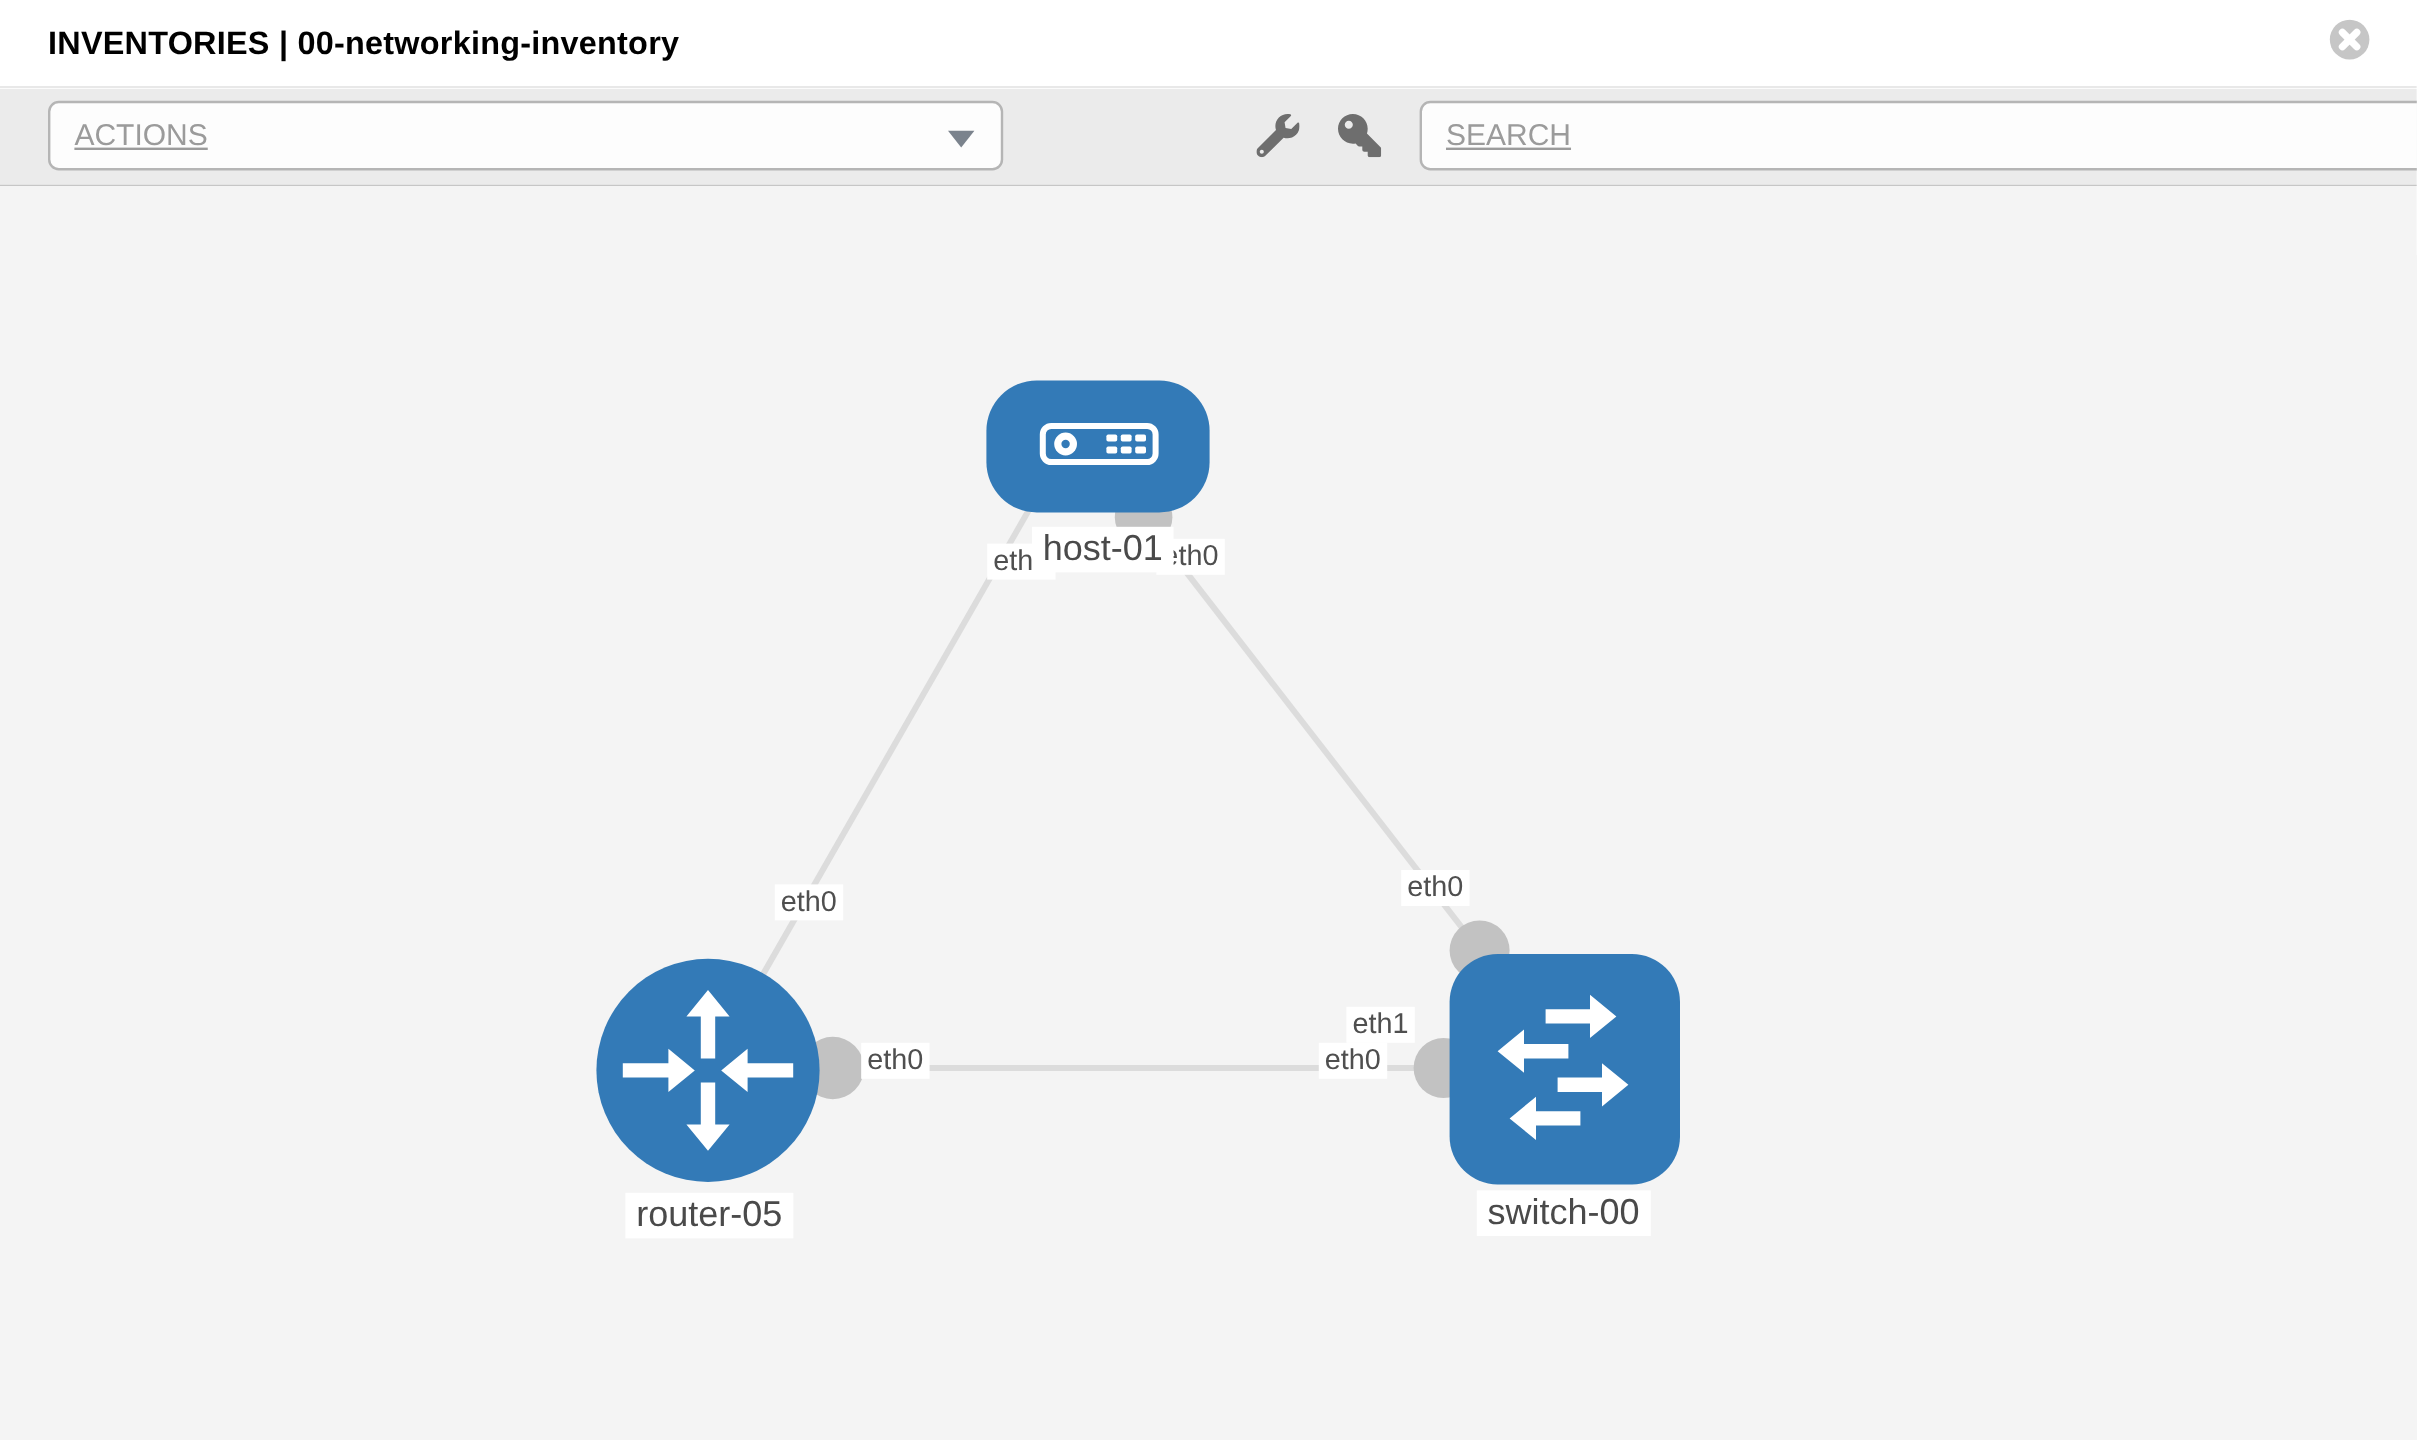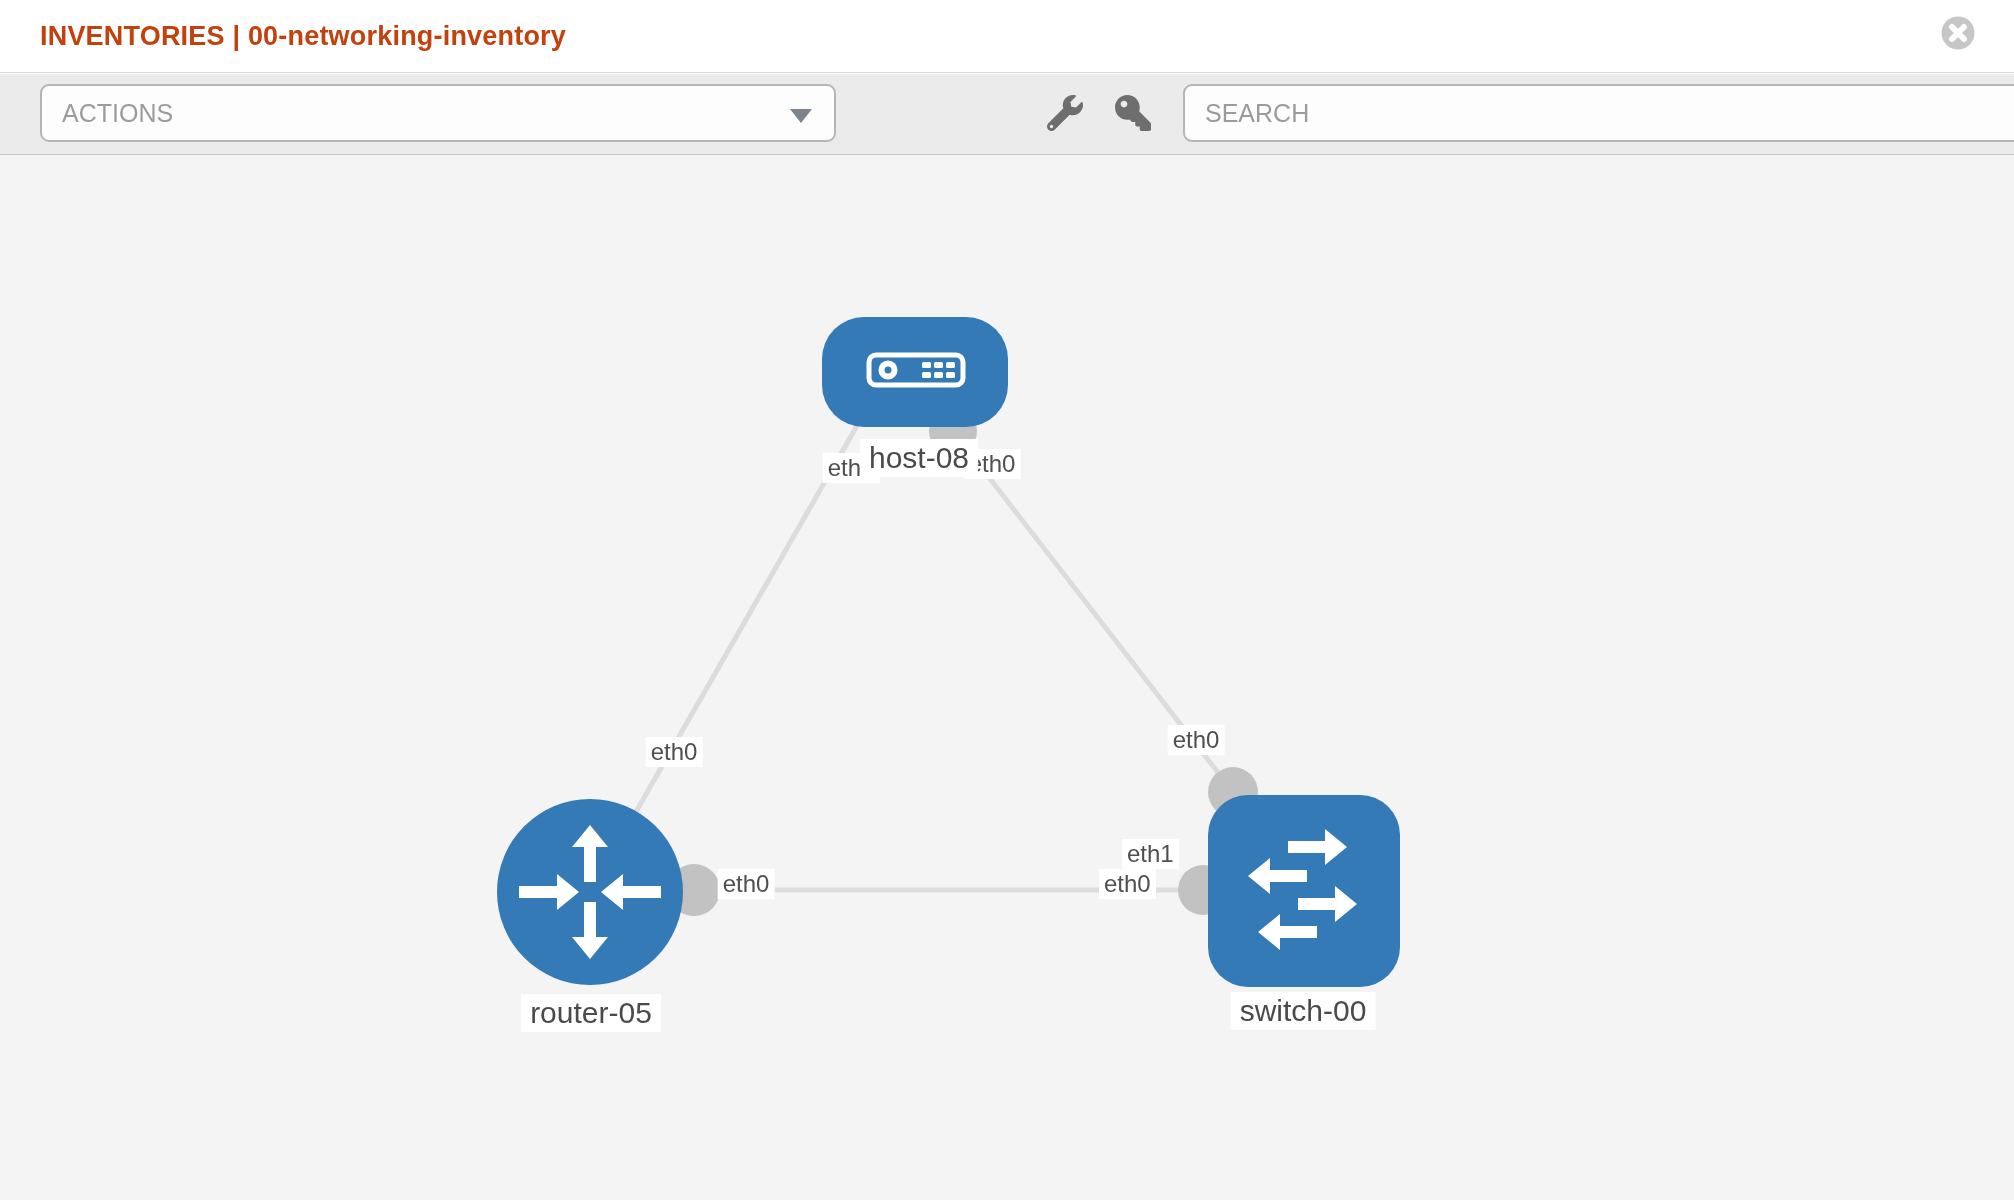--- a/index.html
+++ b/index.html
@@ -4,29 +4,29 @@
 <style>
   * { margin:0; padding:0; box-sizing:border-box; }
   html,body { width:2014px; height:1200px; overflow:hidden; background:#fff;
     font-family:"Liberation Sans", sans-serif; }
   .page { position:relative; width:2014px; height:1200px; }
 
   
   .header { position:absolute; top:0; left:0; width:2014px; height:73px;
     background:#ffffff; border-bottom:1px solid #d9d9d9; }
   .page-title { position:absolute; left:40px; top:0; line-height:73px;
-    font-size:27px; font-weight:700; color:#c2410c; letter-spacing:0.2px; }
+    font-size:27px; font-weight:700; color:#000000; letter-spacing:0.2px; }
   .close-btn { position:absolute; left:1941px; top:16px; width:34px; height:34px; cursor:pointer; }
 
   
   .toolbar { position:absolute; top:74px; left:0; width:2014px; height:81px;
     background:#ebebeb; border-bottom:1px solid #c6c6c6; }
   .select-box { position:absolute; top:10px; height:58px; background:#fdfdfd;
     border:2px solid #b5b5b5; border-radius:9px; display:flex; align-items:center;
-    padding:0 20px; color:#9b9b9b; font-size:25px; cursor:pointer; }
+    padding:0 20px; color:#9b9b9b; font-size:25px; cursor:pointer;text-decoration:underline; }
   .actions-select { left:40px; width:796px; }
   .search-select { left:1183px; width:932px; }
   .caret { position:absolute; top:23px; width:0; height:0;
     border-left:11px solid transparent; border-right:11px solid transparent;
     border-top:14px solid #7b838d; }
   .actions-select .caret { right:22px; }
   .search-select .caret { right:20px; }
   .tool-icon { position:absolute; top:95px; width:36px; height:36px; cursor:pointer; }
   .wrench { left:1047px; }
   .key { left:1115px; }
@@ -148,21 +148,21 @@
         <rect class="node-fill" x="1208" y="795" width="192" height="192" rx="40"></rect>
         <g>
           <path class="icon-fill" d="M1347 847 L1325 829 L1325 841 L1288 841 L1288 853 L1325 853 L1325 865 Z"></path>
           <path class="icon-fill" d="M1248 876 L1270 858 L1270 870 L1307 870 L1307 882 L1270 882 L1270 894 Z"></path>
           <path class="icon-fill" d="M1357 904 L1335 886 L1335 898 L1298 898 L1298 910 L1335 910 L1335 922 Z"></path>
           <path class="icon-fill" d="M1258 932 L1280 914 L1280 926 L1317 926 L1317 938 L1280 938 L1280 950 Z"></path>
         </g>
       </g>
     </svg>
 
-    <div class="node-label lbl-host">host-08</div>
+    <div class="node-label lbl-host">host-01</div>
     <div class="node-label lbl-router">router-05</div>
     <div class="node-label lbl-switch">switch-00</div>
 
     <span class="iface-label if-host-left">eth0</span>
     <span class="iface-label if-host-right">eth0</span>
     <span class="iface-label if-rh-mid">eth0</span>
     <span class="iface-label if-hs-mid">eth0</span>
     <span class="iface-label if-rs-left">eth0</span>
     <span class="iface-label iface-left-anchor if-rs-back">eth0</span>
     <span class="iface-label iface-left-anchor if-rs-front">eth1</span>

